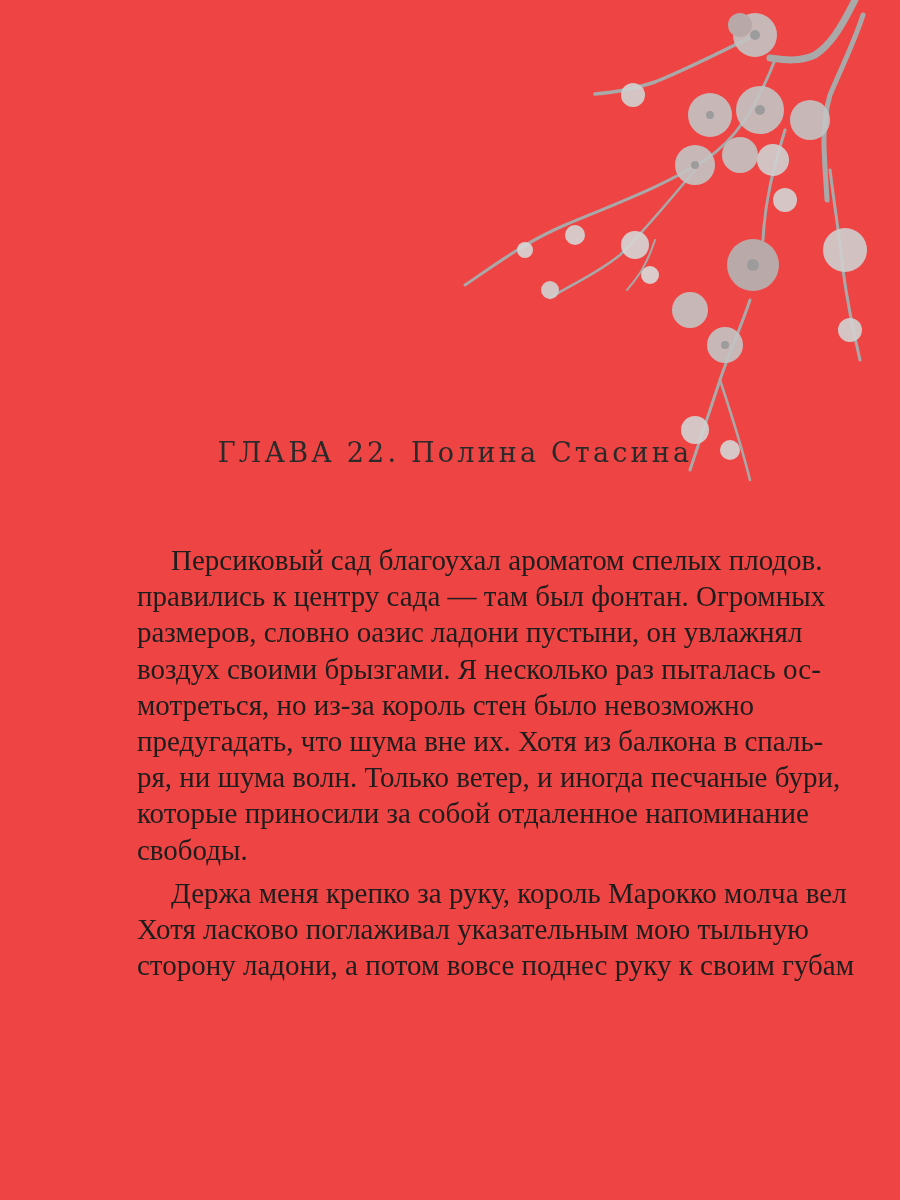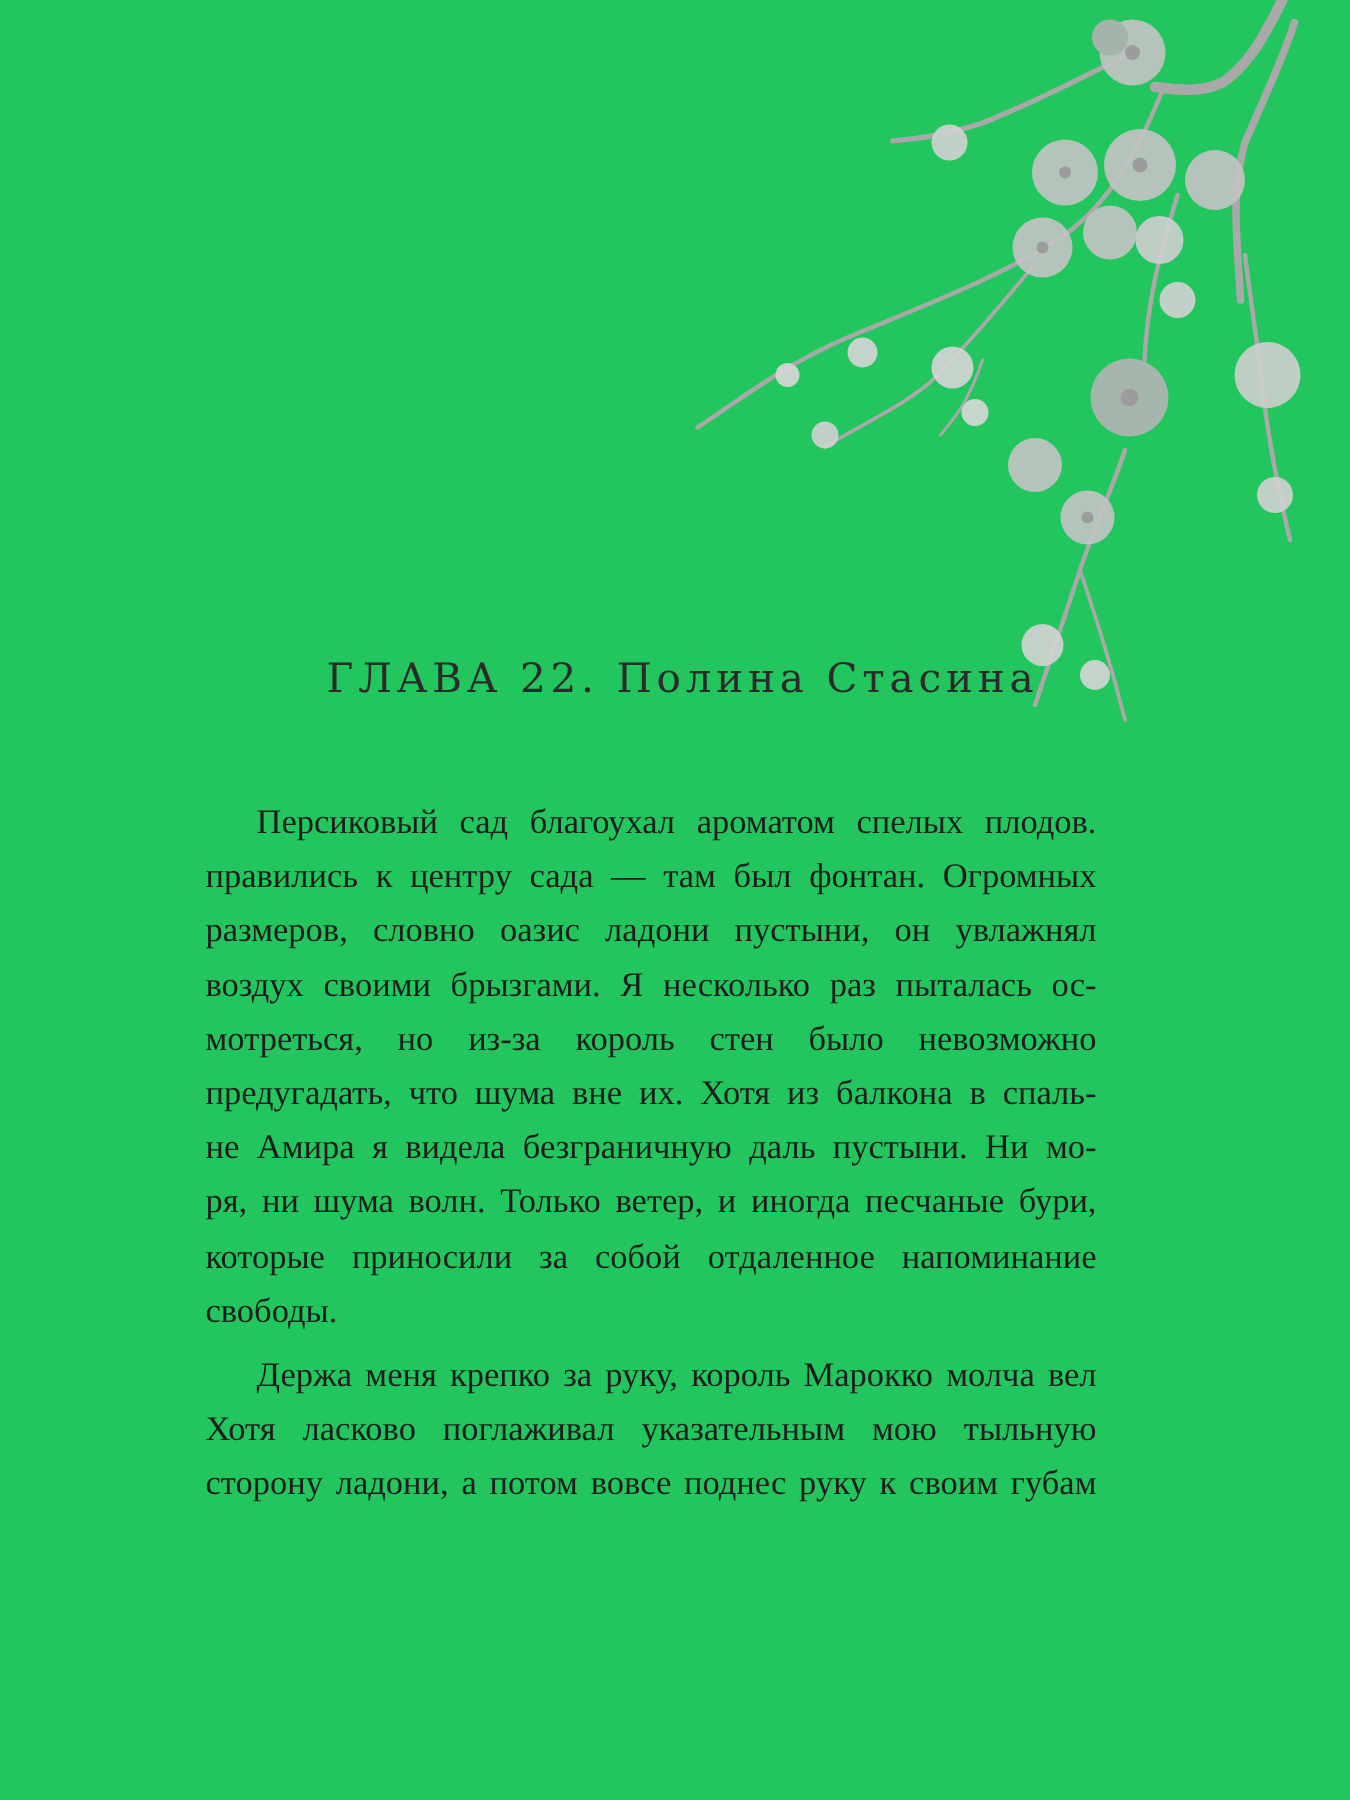--- a/index.html
+++ b/index.html
@@ -1,26 +1,26 @@
 <!DOCTYPE html>
 <html><head>
 <meta charset="utf-8">
 <style>
   html, body { margin:0; padding:0; background:#ffffff; }
   body { width:900px; height:1200px; position:relative; overflow:hidden; }
-  .page { position:absolute; inset:0; background:#22c55e; }
+  .page { position:absolute; inset:0; background:#ef4444; }
   .branch { position:absolute; left:455px; top:0; width:415px; height:495px; }
   .chapter-title {
     position:absolute; left:0; right:0; top:437px; text-align:center;
     font-family:"DejaVu Serif", serif; font-size:27px; letter-spacing:3.2px;
     color:#2a2a2a; font-weight:normal; margin:0; padding-left:10px;
   }
   .body-text {
-    position:absolute; left:137px; width:594px; top:530px;
-    font-family:"Liberation Serif", serif; font-size:23px; line-height:36.2px;
+    position:absolute; left:137px; width:594px; top:542px;
+    font-family:"Liberation Serif", serif; font-size:29px; line-height:36.2px;
     color:#1d1d1d; text-align:justify;
   }
   .line { display:block; text-align:justify; text-align-last:justify; white-space:nowrap; }
   .line.last { text-align-last:left; }
   .para + .para { margin-top:7px; }
   .para .line:first-child { padding-left:34px; }
 </style>
 </head>
 <body>
 
@@ -80,21 +80,20 @@
   <h1 class="chapter-title">ГЛАВА 22. Полина Стасина</h1>
 
   <div class="body-text">
     <div class="para">
       <span class="line">Персиковый сад благоухал ароматом спелых плодов.</span>
       <span class="line">правились к центру сада — там был фонтан. Огромных</span>
       <span class="line">размеров, словно оазис ладони пустыни, он увлажнял</span>
       <span class="line">воздух своими брызгами. Я несколько раз пыталась ос-</span>
       <span class="line">мотреться, но из-за король стен было невозможно</span>
       <span class="line">предугадать, что шума вне их. Хотя из балкона в спаль-</span>
-      <span class="line">не Амира я видела безграничную даль пустыни. Ни мо-</span>
       <span class="line">ря, ни шума волн. Только ветер, и иногда песчаные бури,</span>
       <span class="line">которые приносили за собой отдаленное напоминание</span>
       <span class="line last">свободы.</span>
     </div>
     <div class="para">
       <span class="line">Держа меня крепко за руку, король Марокко молча вел</span>
       <span class="line">Хотя ласково поглаживал указательным мою тыльную</span>
       <span class="line">сторону ладони, а потом вовсе поднес руку к своим губам</span>
     </div>
   </div>

